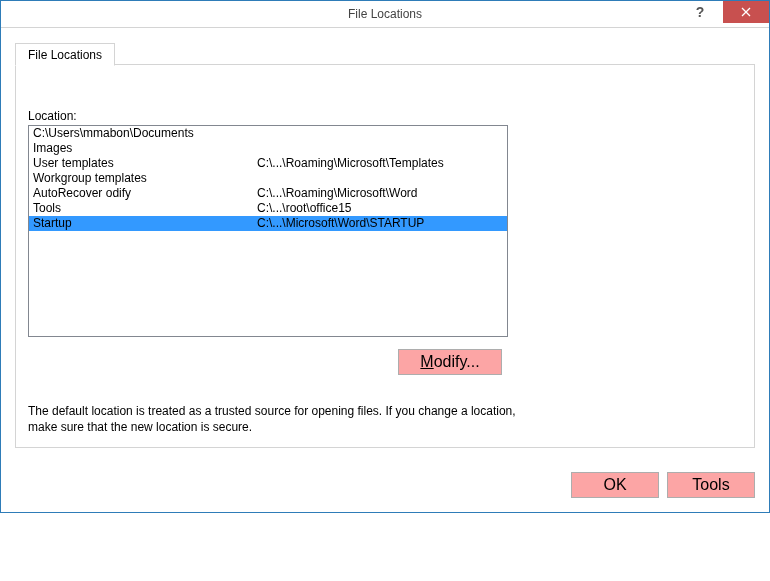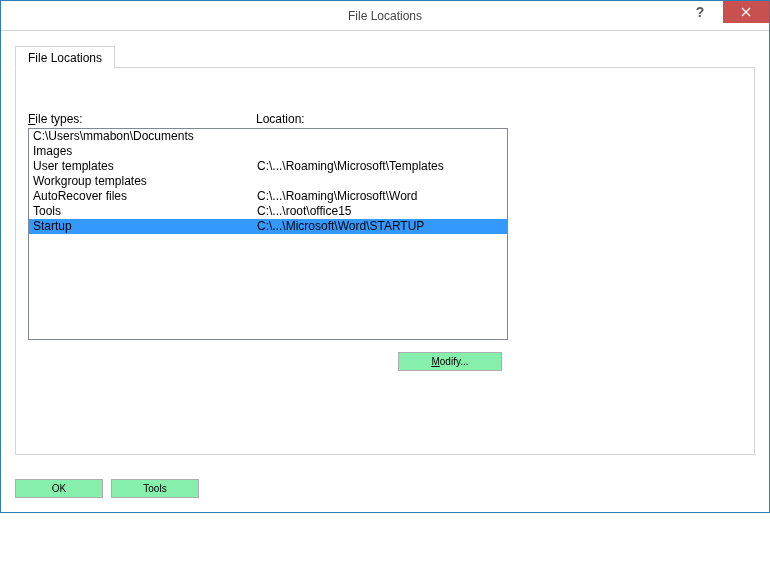--- a/index.html
+++ b/index.html
@@ -121,37 +121,38 @@
   }
   .modify-row {
     display: flex;
     justify-content: flex-start;
     margin-top: 12px;
     width: 480px;
   }
   .modify-row .spacer { width: 370px; }
   .btn {
     border: 1px solid #adadad;
-    background: #86efac;
+    background: #fca5a5;
     padding: 3px 0;
-    font-size: 10px;
+    font-size: 16px;
     text-align: center;
     cursor: default;
     min-width: 88px;
   }
   .btn.wide { min-width: 104px; }
   .note {
     margin-top: 28px;
     font-size: 12px;
     color: #000;
     line-height: 1.35;
     max-width: 520px;
   }
   .footer {
     display: flex;
+    justify-content: flex-end;
     gap: 8px;
     padding: 10px 14px 14px 14px;
   }
 </style>
 </head>
 <body>
 
 <div class="window">
 
   <div class="titlebar">
@@ -177,63 +178,61 @@
 
     <div class="inner-panel">
 
       <div class="tab-strip">
         <div class="tab">
           <span>File Locations</span>
         </div>
       </div>
 
       <div class="headers">
-        <div class="header-label header-filetypes">
-          <span class="mnemonic">F</span><span>ile types:</span>
-        </div>
         <div class="header-label">Location:</div>
       </div>
 
       <div class="listbox" id="listbox">
           <div class="row">
             <span class="c2">C:\Users\mmabon\Documents</span>
           </div>
           <div class="row">
             <span class="c1">Images</span>
             <span class="c2"></span>
           </div>
           <div class="row">
             <span class="c1">User templates</span>
             <span class="c2">C:\...\Roaming\Microsoft\Templates</span>
           </div>
           <div class="row">
             <span class="c1">Workgroup templates</span>
             <span class="c2"></span>
           </div>
           <div class="row">
-            <span class="c1">AutoRecover files</span>
+            <span class="c1">AutoRecover odify</span>
             <span class="c2">C:\...\Roaming\Microsoft\Word</span>
           </div>
           <div class="row">
             <span class="c1">Tools</span>
             <span class="c2">C:\...\root\office15</span>
           </div>
           <div class="row selected">
             <span class="c1">Startup</span>
             <span class="c2">C:\...\Microsoft\Word\STARTUP</span>
           </div>
         </div>
 
       <div class="modify-row">
         <div class="spacer"></div>
         <div class="btn wide">
           <span class="mnemonic">M</span><span>odify...</span>
         </div>
       </div>
 
+      <div class="note">The default location is treated as a trusted source for opening files. If you change a location, make sure that the new location is secure.</div>
 
     </div>
 
   </div>
 
   <div class="footer">
     <div class="btn">OK</div>
     <div class="btn">Tools</div>
   </div>
 

